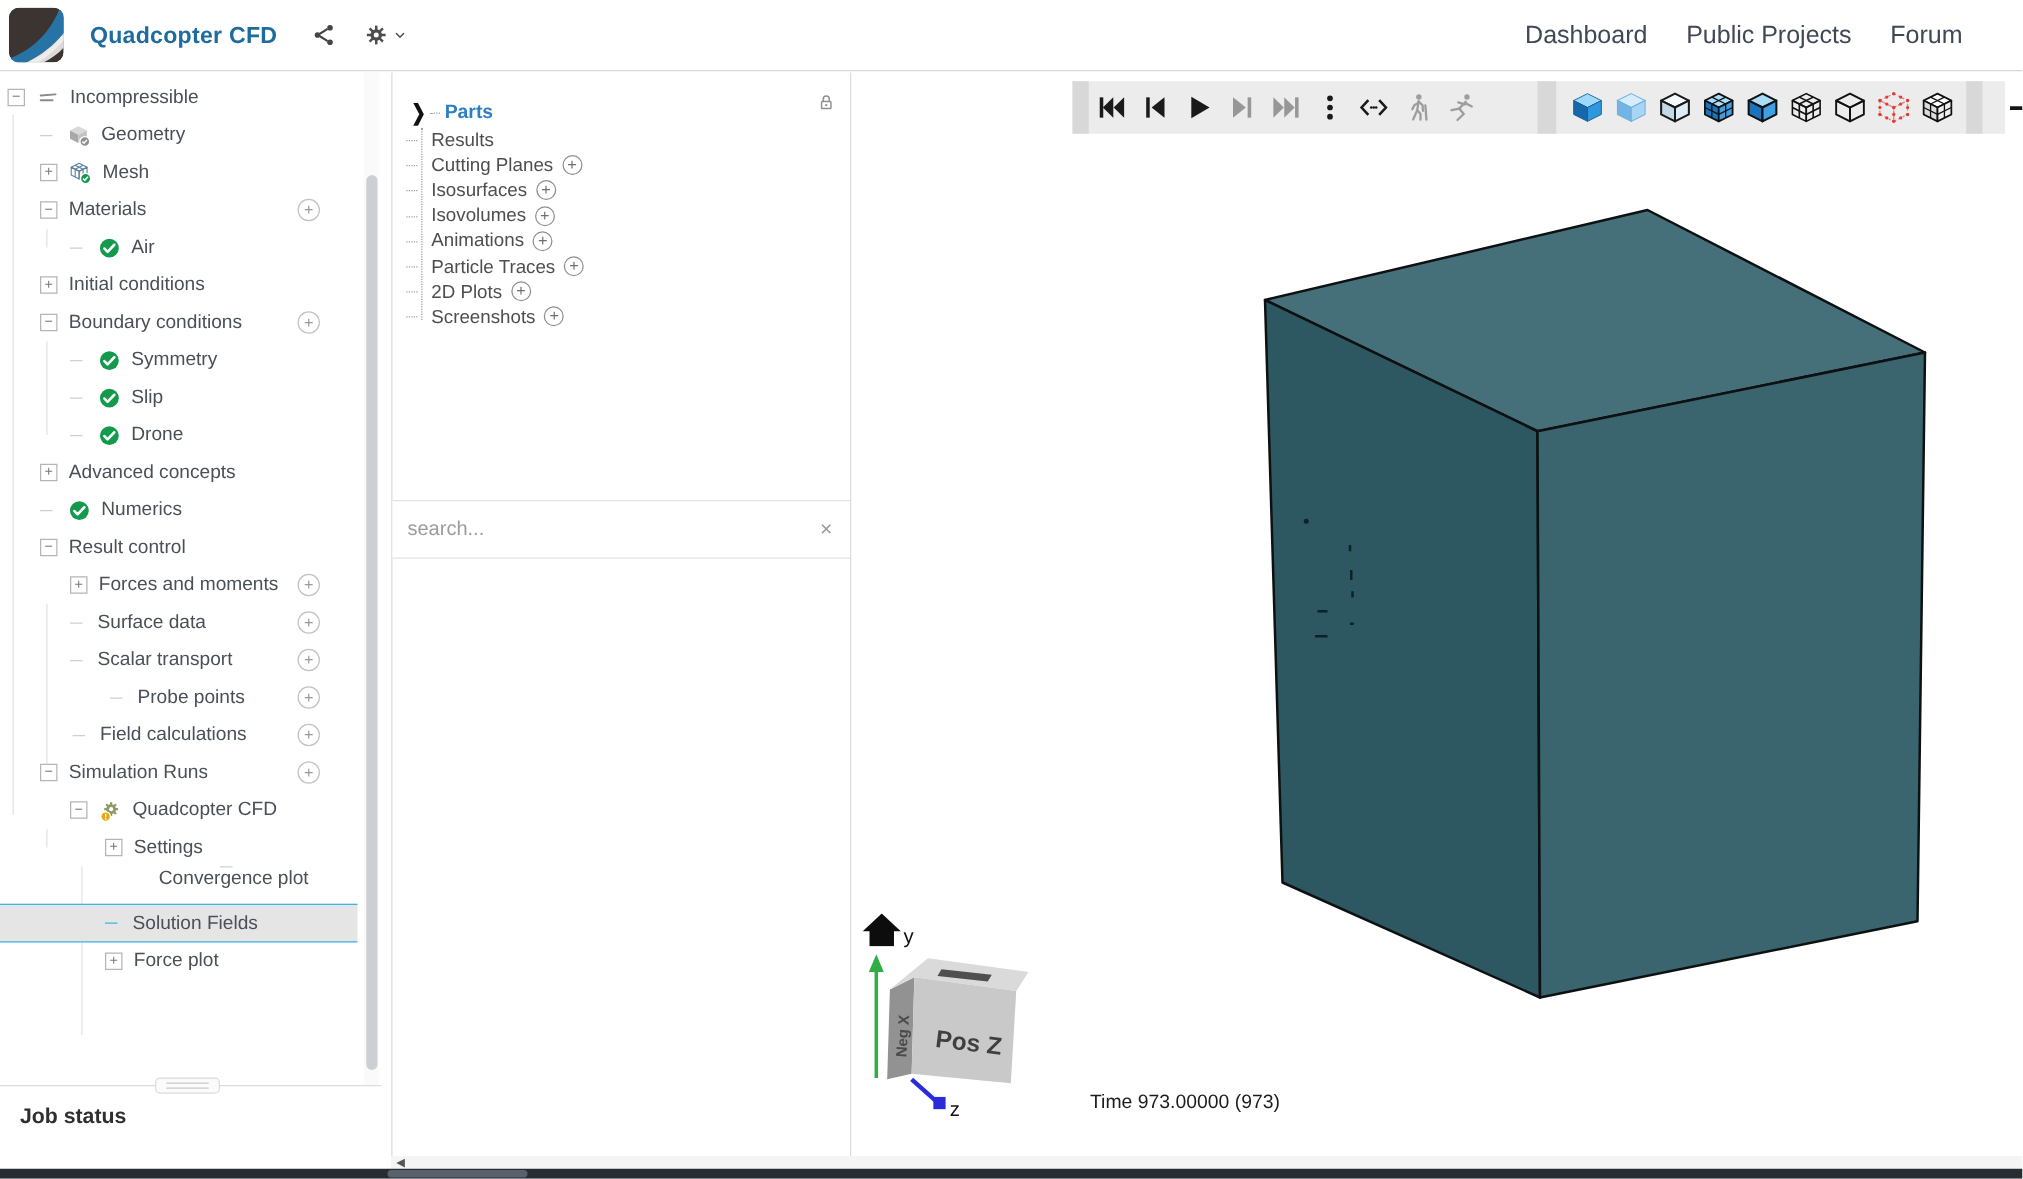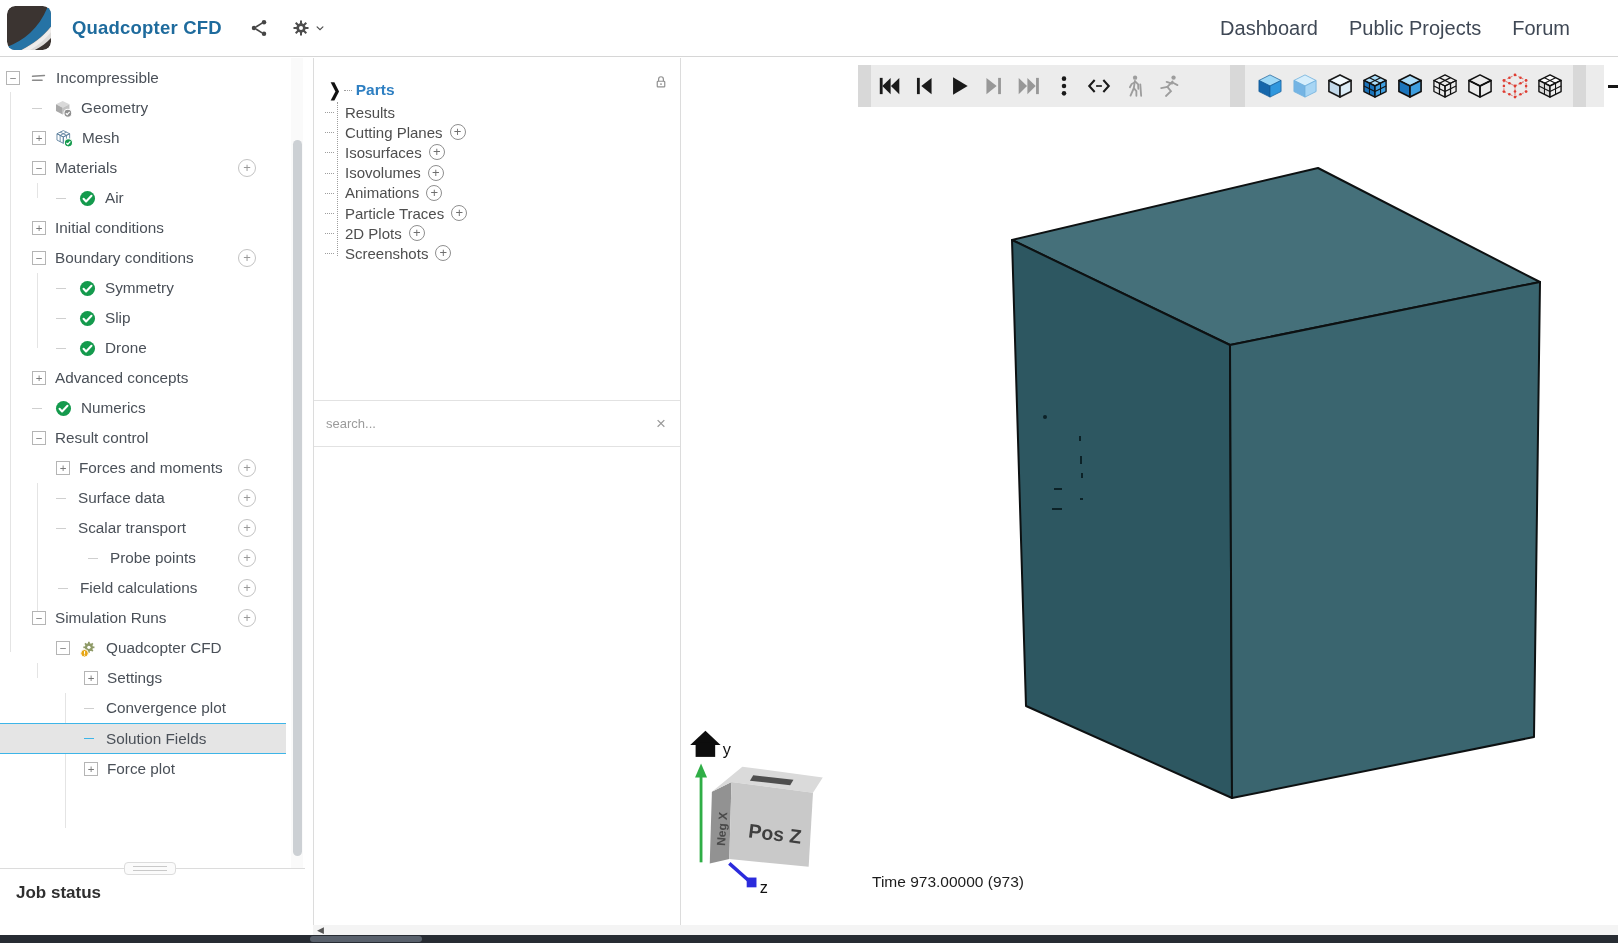--- a/index.html
+++ b/index.html
@@ -59,21 +59,21 @@
   .pp-vguide { position:absolute; left:11px; top:24px; height:154px; border-left:1px dotted #9e9e9e; }
   .pp-root { display:flex; align-items:center; height:24px; font-size:15.5px; font-weight:bold; color:#2e7fc2; }
   .pp-arrow { color:#111; font-size:14px; font-weight:bold; margin:0 3px 0 3px; transform:scaleY(1.25); }
   .pp-rootdot { width:8px; height:0; border-top:1px dotted #9e9e9e; margin-right:4px; }
   .pp-item { display:flex; align-items:center; height:20.2px; font-size:15px; color:#4e4e4e; padding-left:19px; position:relative; }
   .pp-item::before { content:""; position:absolute; left:-1px; top:10px; width:9px; border-top:1px dotted #9e9e9e; }
   .pp-add { flex:none; width:16px; height:16px; border:1px solid #8f8f8f; border-radius:50%; margin-left:7px;
             color:#6f6f6f; font-size:13px; line-height:13.5px; text-align:center; }
   .pp-search { position:absolute; top:342px; left:0; width:100%; height:47px; border-top:1px solid #e2e2e2;
                border-bottom:1px solid #e2e2e2; display:flex; align-items:center; background:#fff; }
-  .pp-search input { border:none; outline:none; flex:1; padding-left:12px; font-size:13px; color:#15803d; background:transparent; }
+  .pp-search input { border:none; outline:none; flex:1; padding-left:12px; font-size:16px; color:#15803d; background:transparent; }
   .pp-search input::placeholder { color:#9b9b9b; }
   .pp-clear { color:#9b9b9b; font-size:17px; margin-right:14px; line-height:1; cursor:pointer; }
 
   
   .viewport { position:absolute; left:682px; top:58px; width:936px; height:867px; background:#fff; overflow:hidden; }
   .scene { position:absolute; left:0; top:0; }
   .vtoolbar { position:absolute; left:176px; top:7px; width:746px; height:42px; background:#ececec;
               display:flex; align-items:center; }
   .thandle { flex:none; width:13px; height:42px; background:#d8d8d8; }
   .tbtn { flex:none; width:35px; height:38px; border:none; background:none; padding:0; margin:0;
@@ -514,21 +514,21 @@
           <svg viewBox="0 0 24 24">
             <use href="#i-gear-warning"></use>
           </svg>
         </span>
         <span class="tlabel">Quadcopter CFD</span>
       </div>
       <div class="trow" style="padding-left: 84px;">
         <span class="expander">+</span>
         <span class="tlabel">Settings</span>
       </div>
-      <div class="trow" style="padding-left: 84px;">
+      <div class="trow" style="padding-left: 84px; flex-direction: column;">
         <span class="dash"></span>
         <span class="tlabel">Convergence plot</span>
       </div>
       <div class="trow selected" style="padding-left: 84px;">
         <span class="dash"></span>
         <span class="tlabel">Solution Fields</span>
       </div>
       <div class="trow" style="padding-left: 84px;">
         <span class="expander">+</span>
         <span class="tlabel">Force plot</span>

